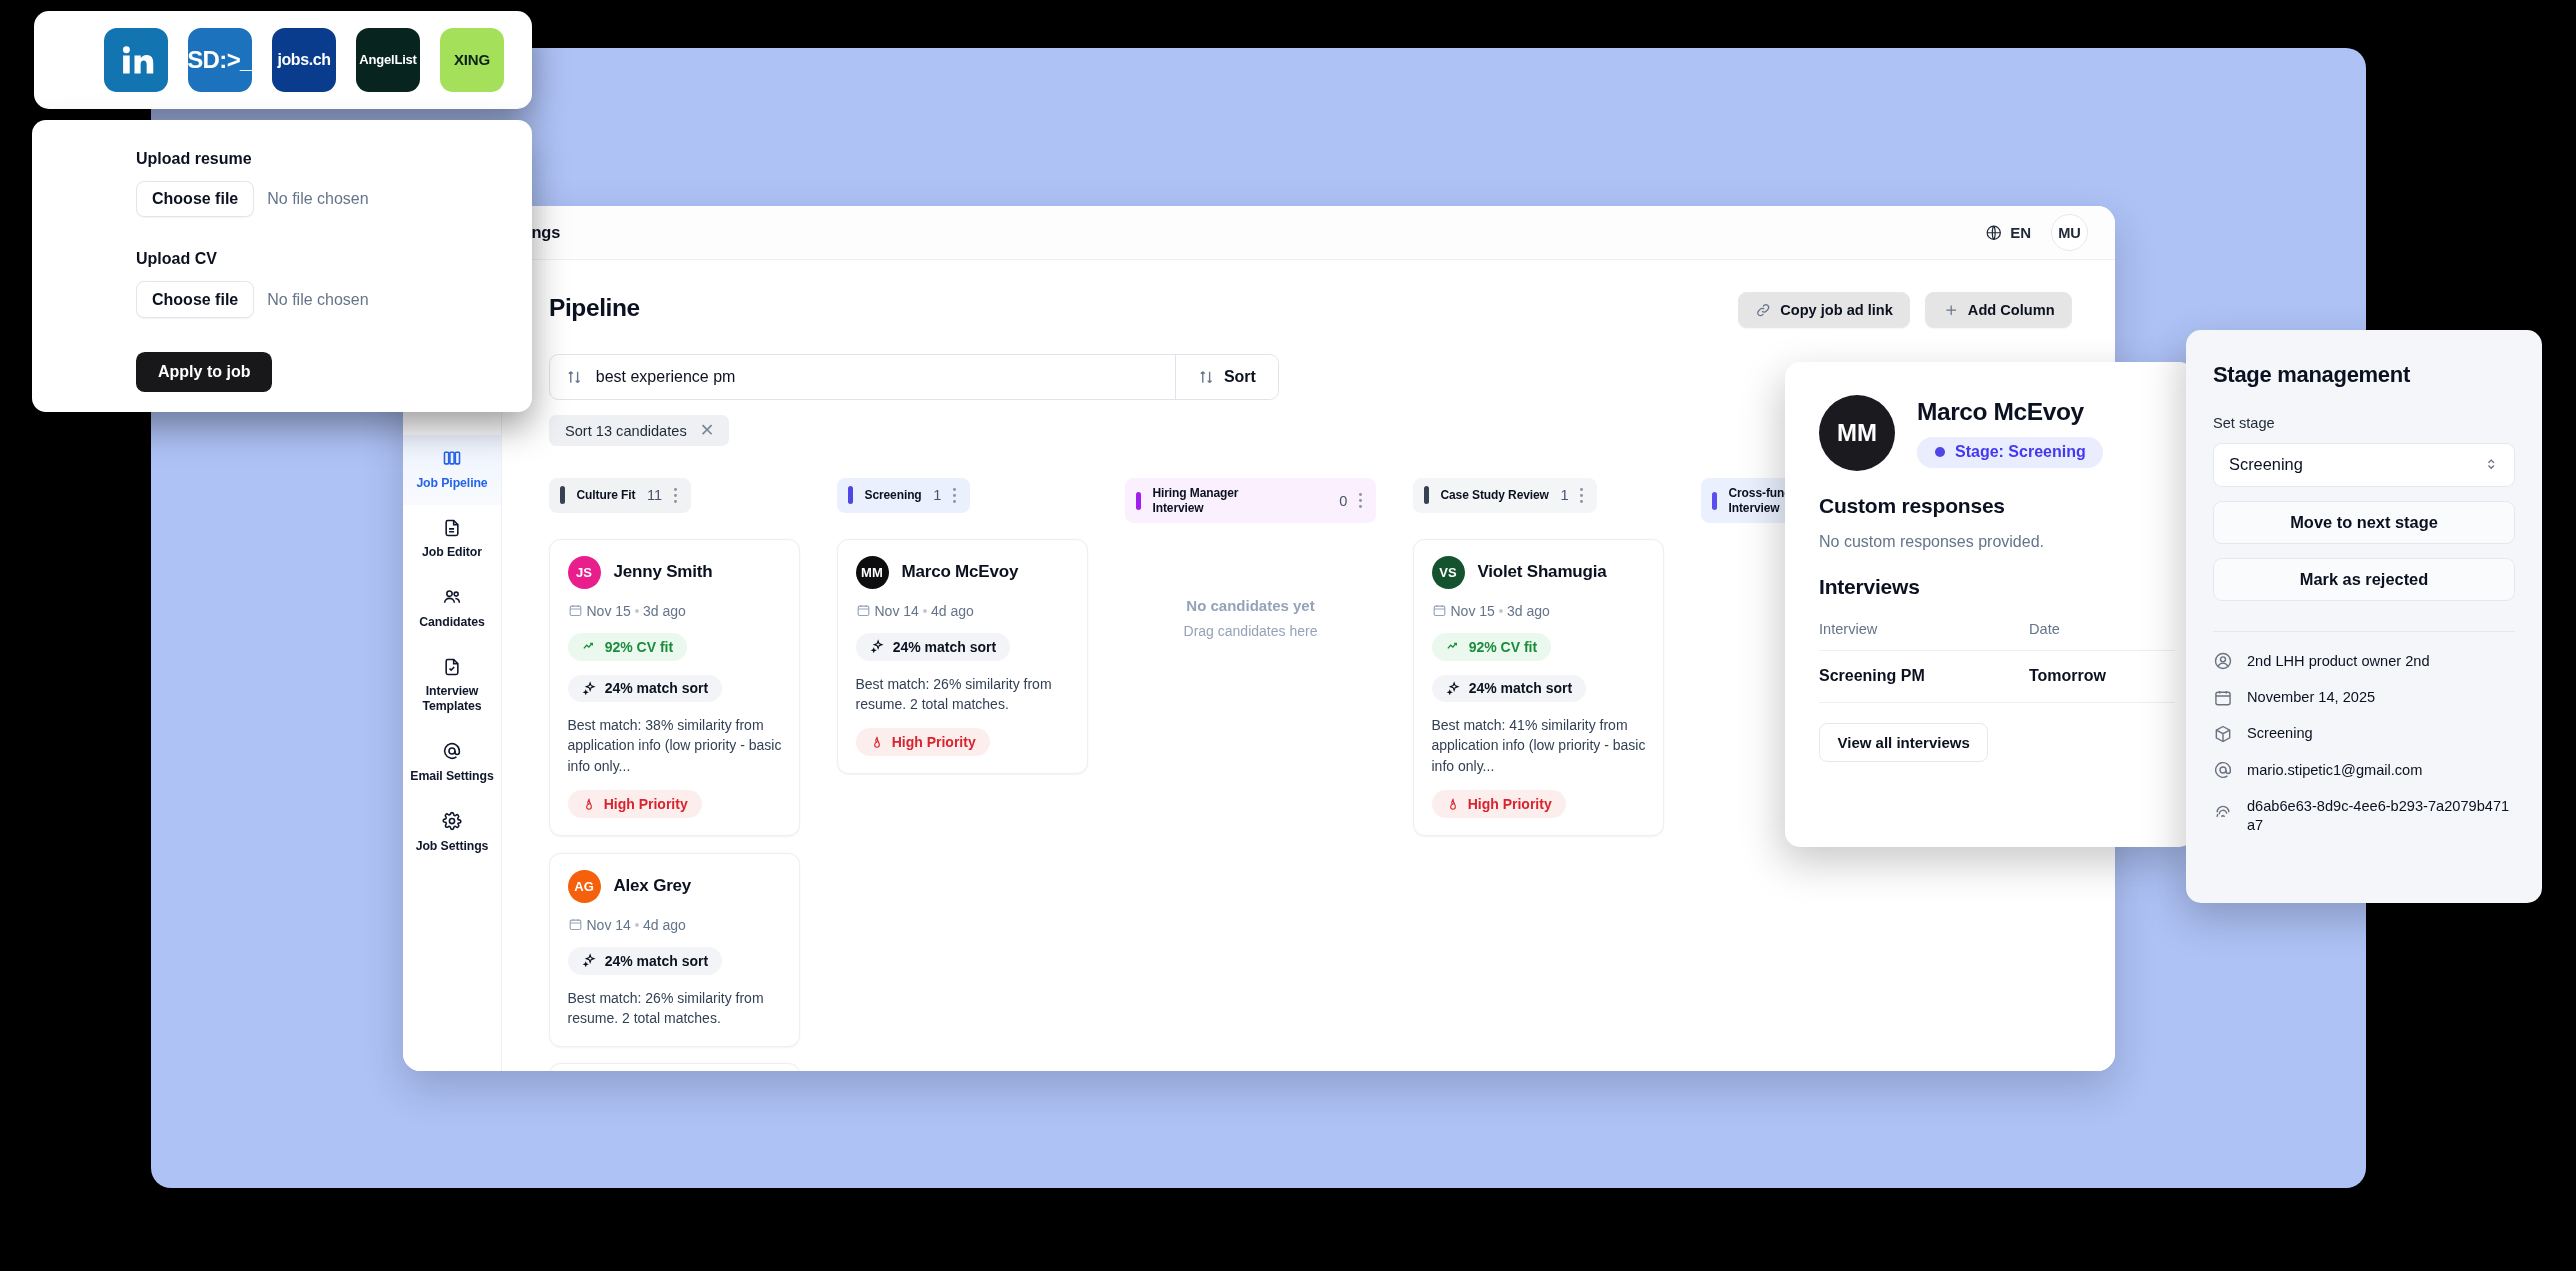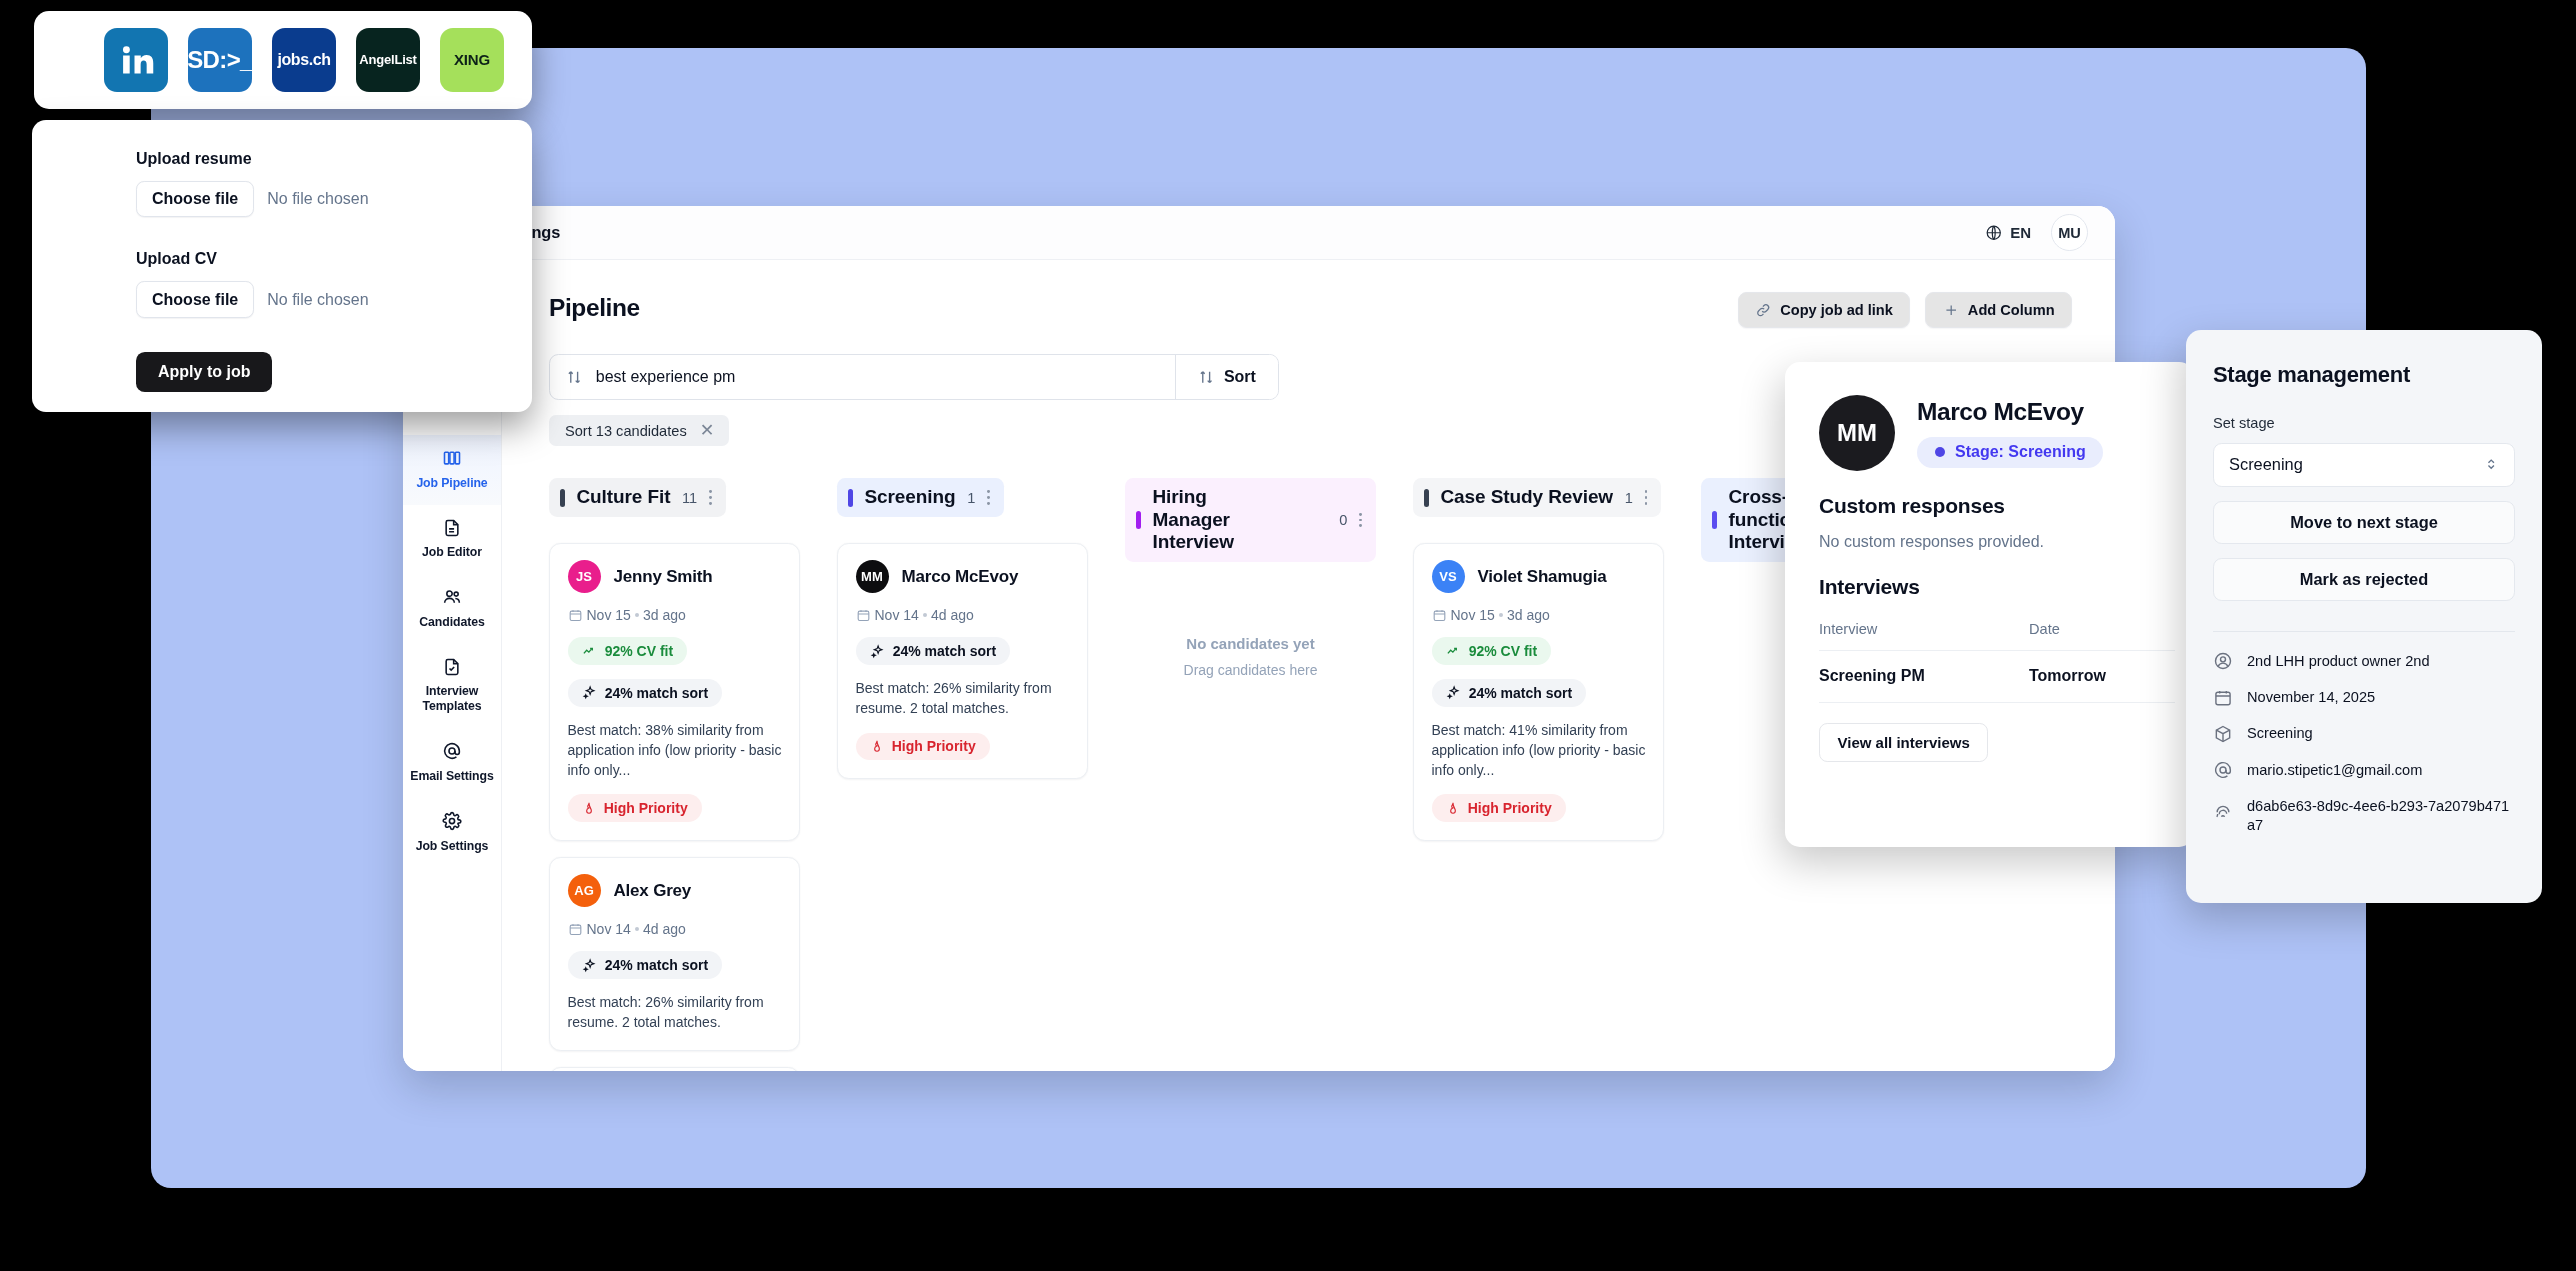--- a/index.html
+++ b/index.html
@@ -153,21 +153,21 @@
   .col { width: 288px; flex: 0 0 288px; padding-right: 37px; }
   .col-head {
     display: flex; align-items: center; gap: 11.7px;
     padding: 8.2px 14px 8.2px 10.5px;
     border-radius: 8.2px;
     width: max-content; max-width: 100%;
     cursor: pointer;
   }
   .col-head .bar { width: 5.3px; height: 18px; border-radius: 3.5px; flex: 0 0 5.3px; }
   .col-head .cname {
-    font-size: 19px; font-weight: 700; color: #0b1120;
+    font-size: 12px; font-weight: 700; color: #0b1120;
     letter-spacing: -0.1px; line-height: 1.18;
   }
   .col-head .ccount { font-size: 14.6px; color: #475569; font-weight: 400; }
   .kebab { display: flex; flex-direction: column; gap: 2.9px; cursor: pointer; }
   .kebab i { width: 2.9px; height: 2.9px; border-radius: 50%; background: #8b95a5; display: block; }
 
   .cards { margin-top: 26px; display: flex; flex-direction: column; gap: 16.4px; }
   .card {
     background: #fff; border: 0.6px solid #eceff3; border-radius: 11.7px;
     padding: 16.4px 17.5px 17.5px;
@@ -592,21 +592,21 @@
             <span class="ccount">1</span>
             <span class="kebab">
                 <i></i>
                 <i></i>
                 <i></i>
               </span>
           </div>
           <div class="cards">
             <article class="card">
               <div class="card-top">
-                <span class="av" style="background:#3b82f6">VS</span>
+                <span class="av" style="background:#14532d">VS</span>
                 <span class="cand-name">Violet Shamugia</span>
               </div>
               <div class="meta">
                 <svg width="15" height="15" viewBox="0 0 24 24" fill="none" stroke="#94a3b8" stroke-width="1.8">
                   <rect x="3.5" y="5" width="17" height="15" rx="2.4"></rect>
                     <path d="M3.5 9.5h17M8 3.5v3M16 3.5v3"></path>
                 </svg>
                 <span>Nov 15</span>
                 <span class="dot"></span>
                 <span>3d ago</span>

